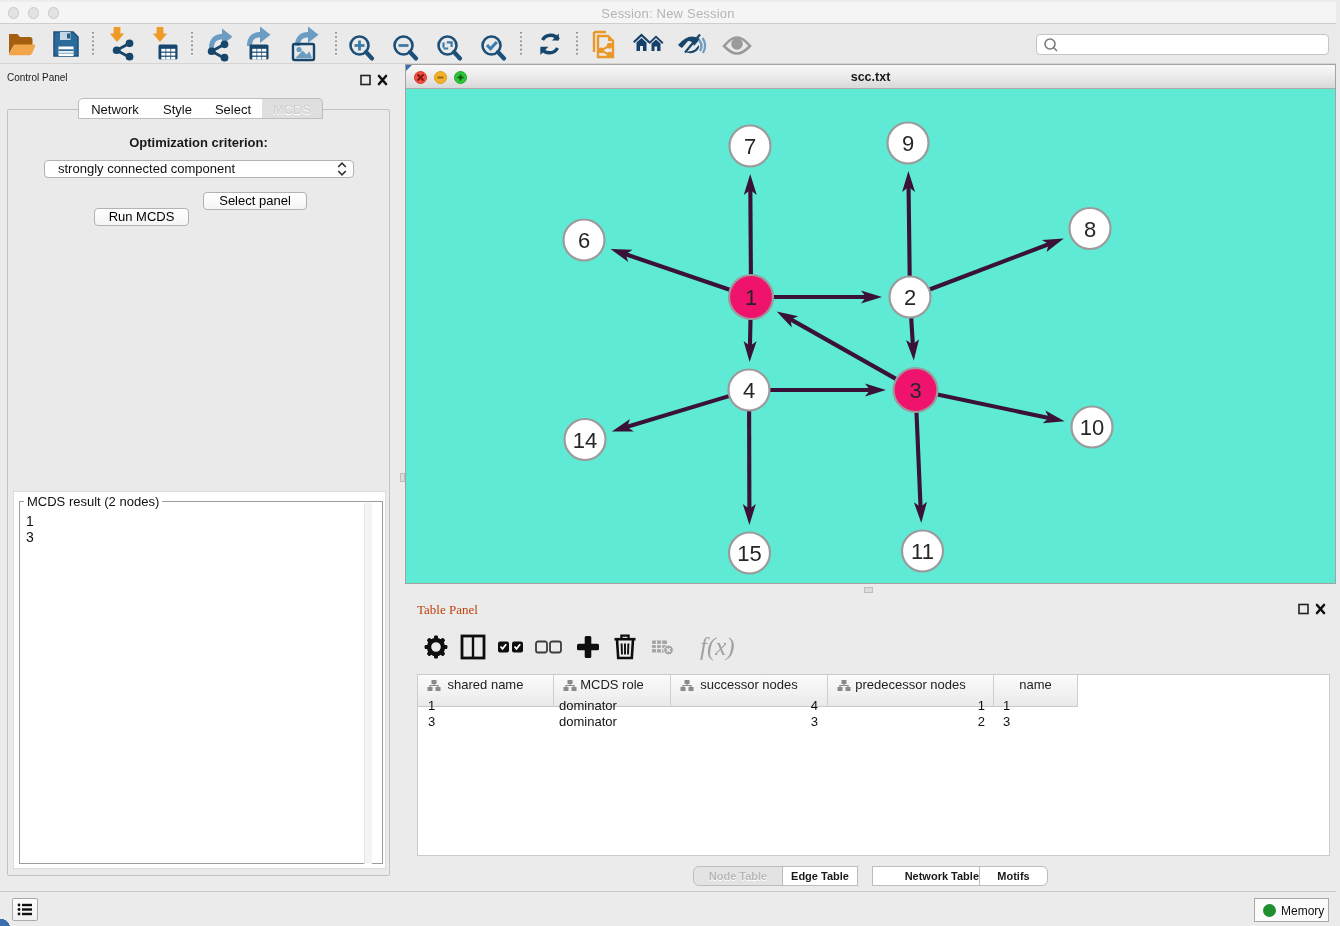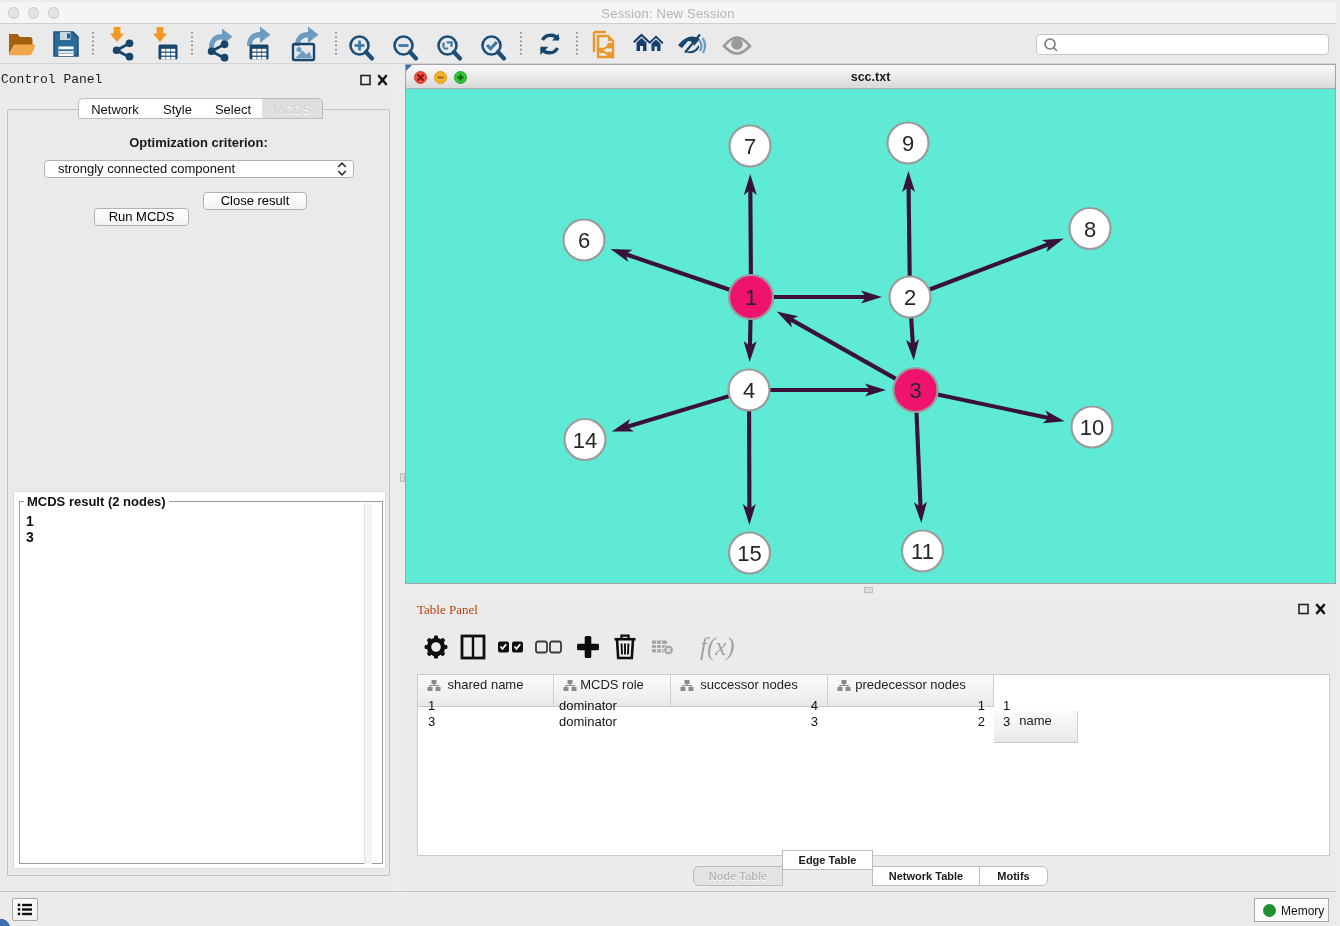--- a/index.html
+++ b/index.html
@@ -6,31 +6,31 @@
 html,body { width:1340px; height:926px; overflow:hidden; }
 body { font-family:"Liberation Sans", sans-serif; background:#ececec; position:relative; }
 .abs { position:absolute; }
 svg { display:block; }
 #titlebar { left:0; top:2px; width:1336px; height:22px; background:#f6f5f6; border-bottom:1px solid #cfcdcf; z-index:10;}
 .tl-gray { position:absolute; top:5px; width:11.5px; height:11.5px; border-radius:50%; background:#e3e1e3; border:1px solid #cbc9cb; }
 #title-text { z-index:11; left:0; top:6px; width:1336px; text-align:center; font-size:13px; color:#b6b3b6; letter-spacing:0.2px;}
 #toolbar { left:0; top:25px; width:1336px; height:39px; background:#ebeaeb; border-bottom:1px solid #d5d4d5; z-index:5; }
 #searchbox { left:1036px; top:34px; z-index:12; width:293px; height:21px; background:#fff; border:1px solid #c6c5c6; border-radius:4px; }
 #cpanel { left:0; top:64px; width:392px; height:827px; background:#ebebeb; }
-#cp-title { left:1px; top:8px; font-size:13px; color:#1c1c1c;font-family:Liberation Mono, monospace; }
+#cp-title { left:7px; top:8px; font-size:10px; color:#1c1c1c; }
 #cp-tabpanel { left:7px; top:45px; width:383px; height:767px; border:1px solid #c3c2c3; border-radius:2px; background:#eaeaea; }
 .tab { position:absolute; top:34px; height:21px; font-size:13px; color:#111; text-align:center; line-height:21px;
   background:#fff; border:1px solid #bdbdbd; }
 #opt-label { left:0; top:26px; width:383px; text-align:center; font-size:13px; color:#1a1a1a;font-weight:bold; }
 #opt-combo { left:37px; top:51px; width:310px; height:18px; background:#fff; border:1px solid #b3b2b3; border-radius:4px;
   font-size:13px; color:#111; line-height:16px; padding-left:13px; }
 .btn { position:absolute; top:83px; height:18px; background:linear-gradient(#ffffff,#f4f4f4); border:1px solid #b3b2b3; border-radius:4px;
   font-size:13px; color:#000; text-align:center; line-height:16px; }
 #mcds-white { left:13px; top:427px; width:373px; height:378px; background:#fff; border:1px solid #dcdcdc; }
-#mcds-fs { position:absolute; left:5px; top:9px; width:364px; height:363px; border:1px solid #9c9c9c;font-weight:bold; }
+#mcds-fs { position:absolute; left:5px; top:9px; width:364px; height:363px; border:1px solid #9c9c9c; }
 #mcds-legend { position:absolute; left:4px; top:-8px; background:#fff; padding:0 3px; font-size:13px; color:#111; }
 #mcds-scroll { position:absolute; right:10px; top:1px; width:8px; height:361px; background:#f4f4f4; border-left:1px solid #e4e4e4; }
 #netframe { left:405px; top:64px; width:931px; height:520px; border:1px solid #a3a3a3; background:#5eead4; }
 #net-titlebar { position:absolute; left:0; top:0; width:929px; height:24px;
   background:linear-gradient(#f8f8f8,#ebebeb 50%,#d8d8d8); border-bottom:1px solid #ababab; }
 .tl { position:absolute; top:6px; width:13px; height:13px; border-radius:50%; }
 #net-title { position:absolute; left:0; top:5px; width:929px; text-align:center; font-size:12.5px; font-weight:bold; color:#1a1a1a; }
 #vsplit-knob { left:400px; top:473px; width:5px; height:9px; background:#dcdcdc; border:1px solid #bdbdbd; }
 #hsplit-knob { left:864px; top:587px; width:9px; height:6px; background:#dcdcdc; border:1px solid #bdbdbd; }
 #tpanel { left:405px; top:599px; width:931px; height:292px; background:#ebebeb; }
@@ -233,21 +233,21 @@
   <div class="tab" style="left:204px; width:59px; border-left:none;">Select</div>
   <div class="tab" style="left:262px; width:61px; border-left:none; border-radius:0 5px 0 0; background:#dfdfdf; color:#cfcdcf; text-shadow:0 1px 0 #ffffff;">MCDS</div>
   <div class="abs" id="opt-label" style="left:7px; top:71px; width:383px; text-align:center; font-size:13px; color:#1a1a1a;">Optimization criterion:</div>
   <div class="abs" id="opt-combo" style="left:44px; top:96px;">strongly connected component
     <svg width="12" height="14" viewBox="0 0 12 14" style="position:absolute; right:5px; top:1px;">
       <path d="M 2.2,5 L 6,1.2 L 9.8,5" fill="none" stroke="#333" stroke-width="1.7"></path>
       <path d="M 2.2,9 L 6,12.8 L 9.8,9" fill="none" stroke="#333" stroke-width="1.7"></path>
     </svg>
   </div>
   <div class="btn" style="left:94px; top:144px; width:95px;">Run MCDS</div>
-  <div class="btn" style="left:203px; top:128px; width:104px;">Close result</div>
+  <div class="btn" style="left:203px; top:128px; width:104px;">Select panel</div>
   <div class="abs" id="mcds-white">
     <div id="mcds-fs">
       <div id="mcds-legend">MCDS result (2 nodes)</div>
       <div style="position:absolute;left:6px;top:11px;font-size:14px;color:#111;line-height:16px;">1<br>3</div>
       <div id="mcds-scroll"></div>
     </div>
   </div>
 </div>
 <div class="abs" id="vsplit-knob"></div>
 
@@ -387,21 +387,21 @@
       <path d="M 4.6,1.1 L 8.4,4.9 M 8.4,1.1 L 4.6,4.9" stroke="#ebebeb" stroke-width="1.4"></path>
     </g>
 
     <text x="295" y="28" font-family="Liberation Serif, serif" font-style="italic" font-size="25" fill="#a2a2a2">f(x)</text>
   </svg>
   <div id="tp-table">
     <div class="hcell" style="left:0; width:136px;">shared name</div>
     <div class="hcell" style="left:136px; width:117px;">MCDS role</div>
     <div class="hcell" style="left:253px; width:157px;">successor nodes</div>
     <div class="hcell" style="left:410px; width:166px;">predecessor nodes</div>
-    <div class="hcell" style="left:576px; width:84px;margin-top:36px;">name</div>
+    <div class="hcell" style="left:576px; width:84px;">name</div>
     <svg class="hico" style="left:9px" width="14" height="13" viewBox="0 0 14 13">
       <g fill="#8a8a8a">
           <rect x="4.5" y="1" width="5" height="4"></rect>
           <rect x="0.5" y="8" width="5" height="4"></rect>
           <rect x="8.5" y="8" width="5" height="4"></rect>
         </g>
       <path d="M 7,5 L 7,6.5 M 3,8 L 3,6.5 L 11,6.5 L 11,8" stroke="#8a8a8a" fill="none" stroke-width="1.2"></path>
     </svg>
     <svg class="hico" style="left:145px" width="14" height="13" viewBox="0 0 14 13">
       <g fill="#8a8a8a">
@@ -432,22 +432,22 @@
     <div class="trow tnum" style="left:300px; top:23px; width:100px;">4</div>
     <div class="trow tnum" style="left:467px; top:23px; width:100px;">1</div>
     <div class="trow" style="left:585px; top:23px;">1</div>
     <div class="trow" style="left:10px; top:39px;">3</div>
     <div class="trow" style="left:141px; top:39px;">dominator</div>
     <div class="trow tnum" style="left:300px; top:39px; width:100px;">3</div>
     <div class="trow tnum" style="left:467px; top:39px; width:100px;">2</div>
     <div class="trow" style="left:585px; top:39px;">3</div>
   </div>
   <div class="btab" style="left:288px; top:267px; width:90px; border-radius:6px 0 0 6px; background:#e3e3e3; color:#b9b7b9; text-shadow:0 1px 0 #fff;">Node Table</div>
-  <div class="btab" style="left:377px; top:251px; width:91px;">Edge Table</div>
-  <div class="btab" style="left:467px; top:267px; width:108px;">Network Table</div>
+  <div class="btab" style="left:377px; top:267px; width:76px;">Edge Table</div>
+  <div class="btab" style="left:467px; top:267px; width:108px;text-align:right;">Network Table</div>
   <div class="btab" style="left:574px; top:267px; width:69px; border-radius:0 6px 6px 0;">Motifs</div>
 </div>
 
 <div class="abs" id="statusbar">
   <div id="list-btn">
     <svg width="24" height="21" viewBox="0 0 24 21">
       <g fill="#111">
         <circle cx="6" cy="6" r="1.4"></circle>
           <circle cx="6" cy="10.5" r="1.4"></circle>
           <circle cx="6" cy="15" r="1.4"></circle>

